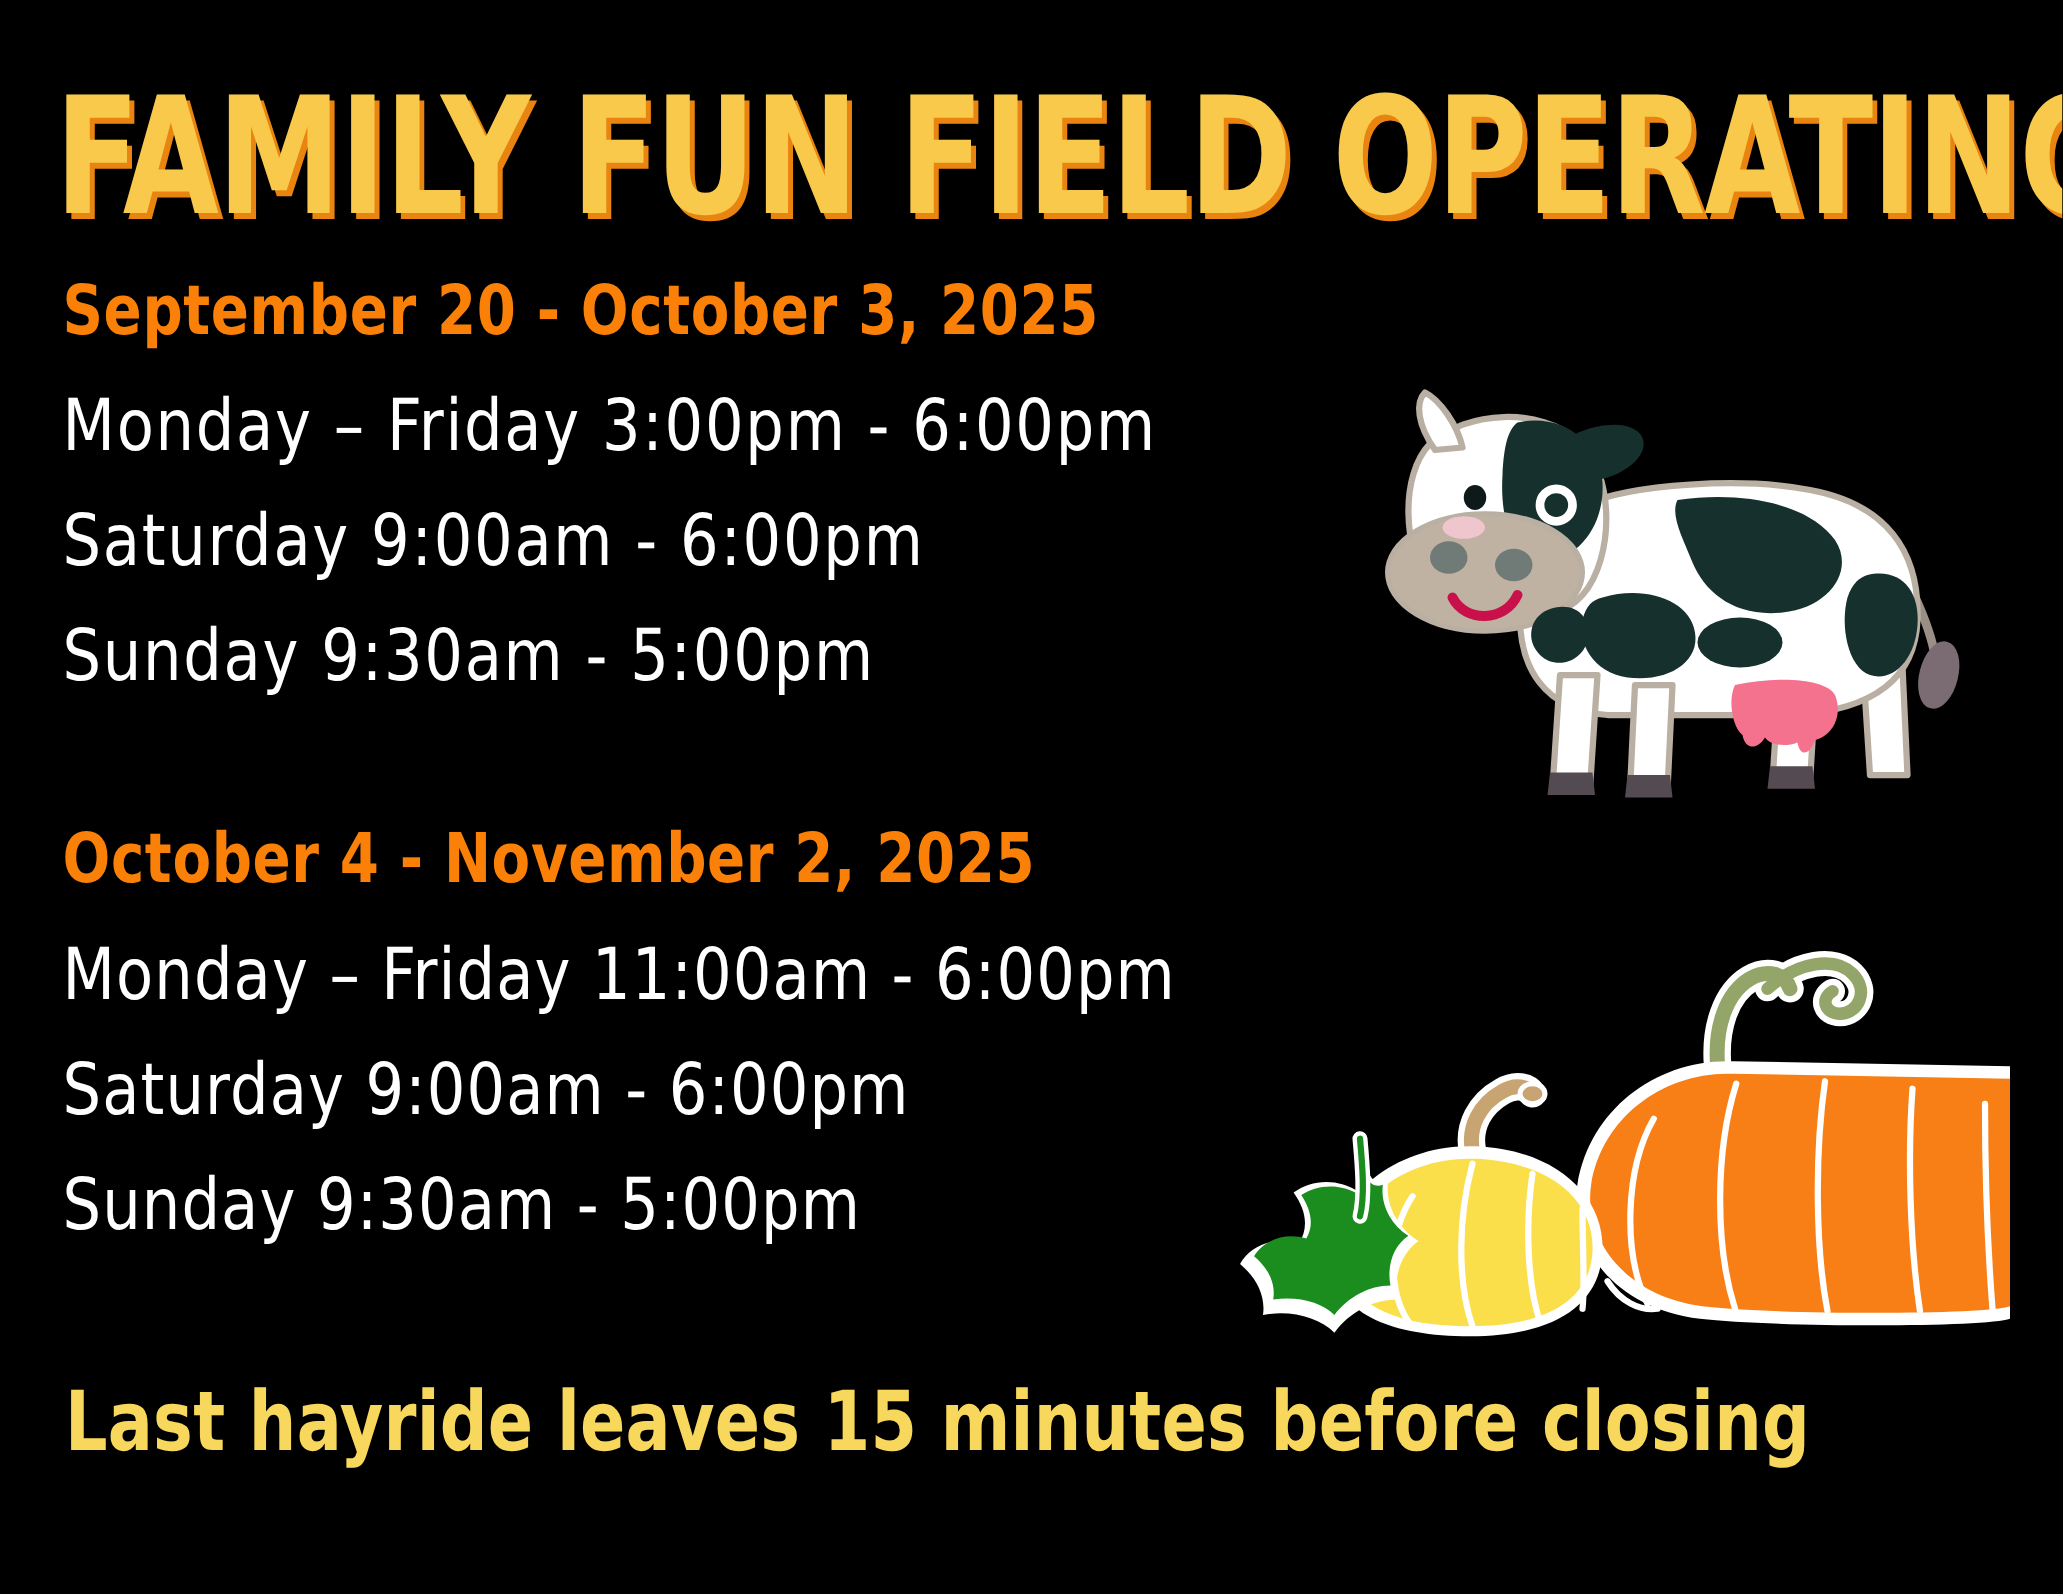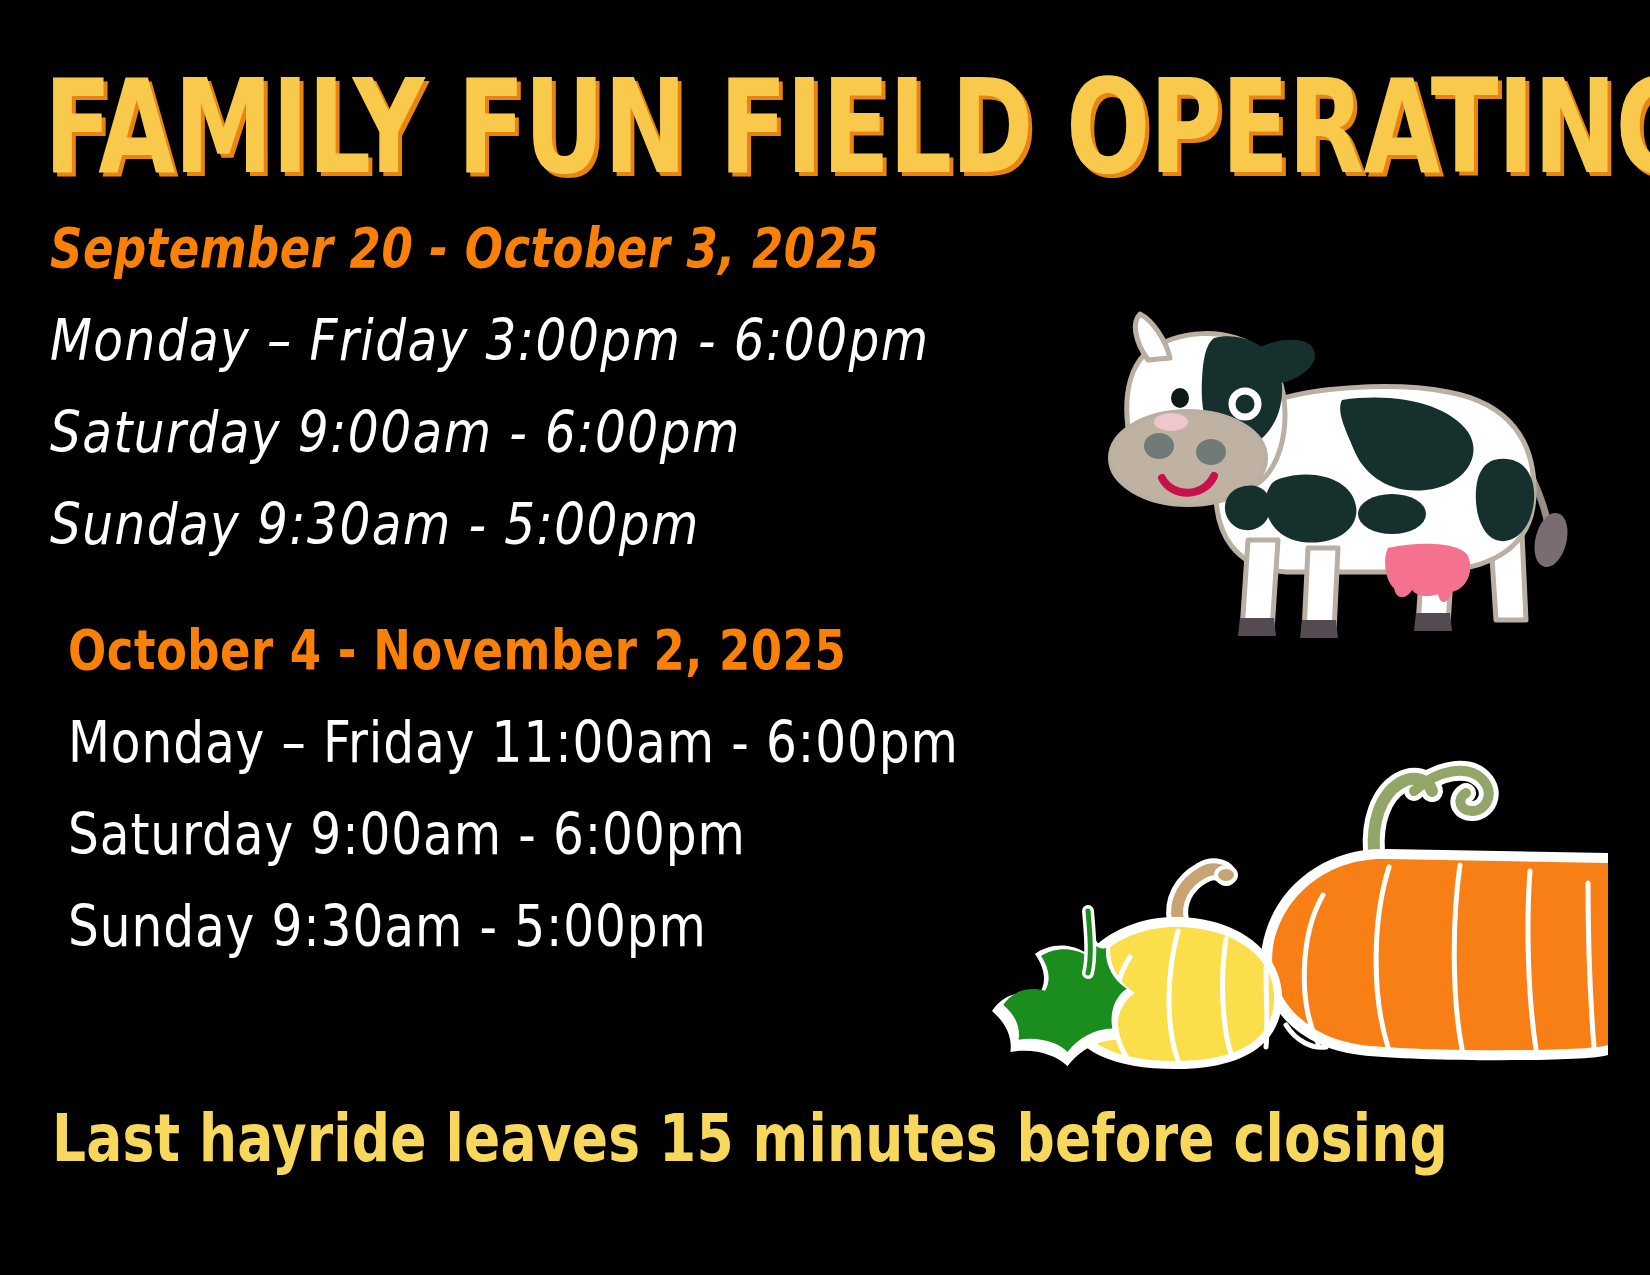--- a/index.html
+++ b/index.html
@@ -33,22 +33,22 @@
     letter-spacing: -1px;
     white-space: nowrap;
     transform: scaleX(0.985) scaleY(1.16);
     transform-origin: left top;
     text-shadow: 4px 4px 0 #E8840F;
     -webkit-text-stroke: 0px transparent;
   }
 
   
   .section { position: absolute; left: 50px; }
-  #section-1 { top: 214px; font-style: italic; }
-  #section-2 { top: 616px; margin-left: 18px; }
+  #section-1 { top: 214px; }
+  #section-2 { top: 653px; }
 
   .date-heading {
     color: #FA8008;
     font-family: "DejaVu Sans Condensed", "Liberation Sans Narrow", "Liberation Sans", sans-serif;
     font-weight: 700;
     font-size: 50px;
     line-height: 62px;
     letter-spacing: 0.5px;
     white-space: nowrap;
     transform: scaleY(1.1);

